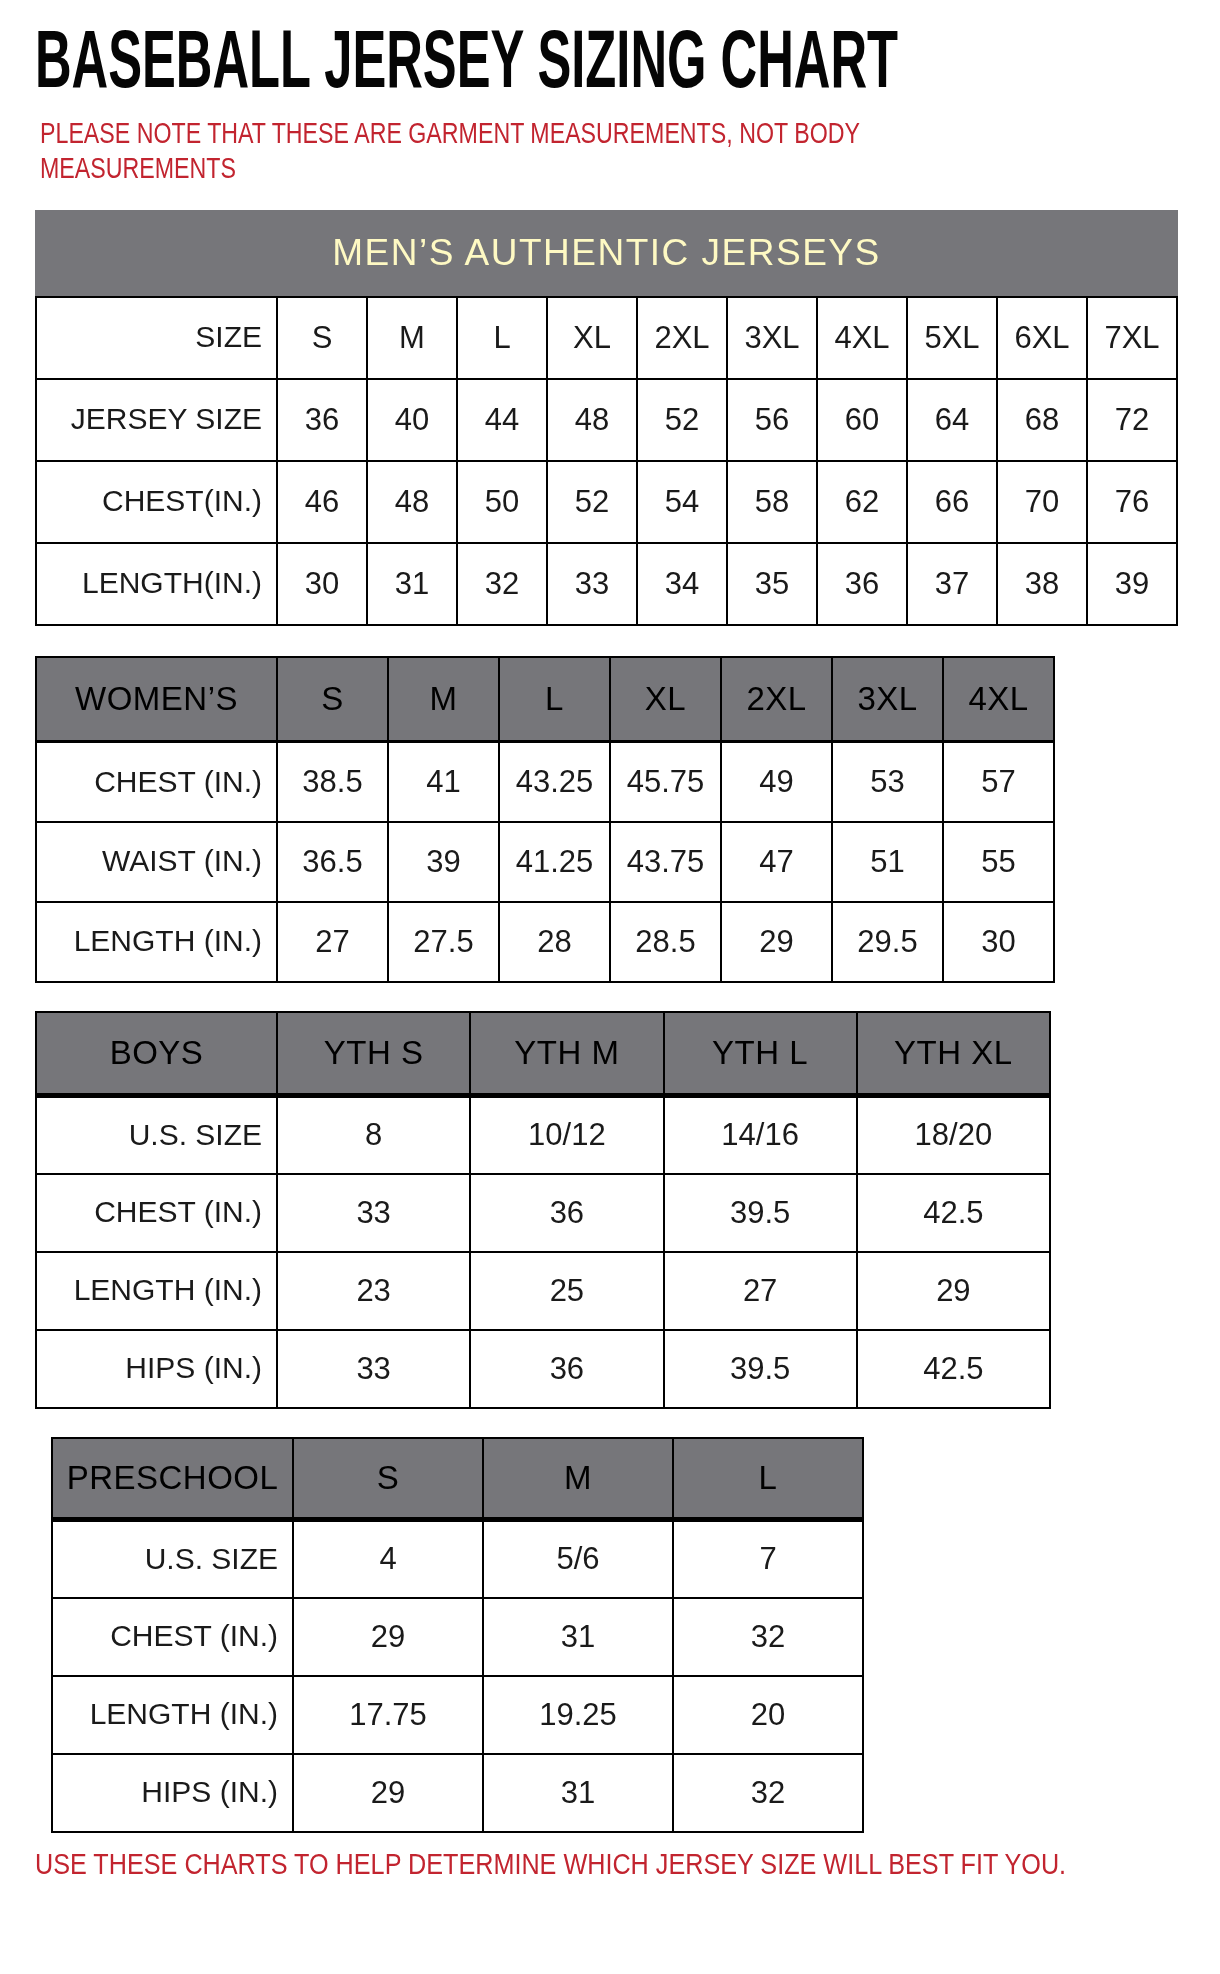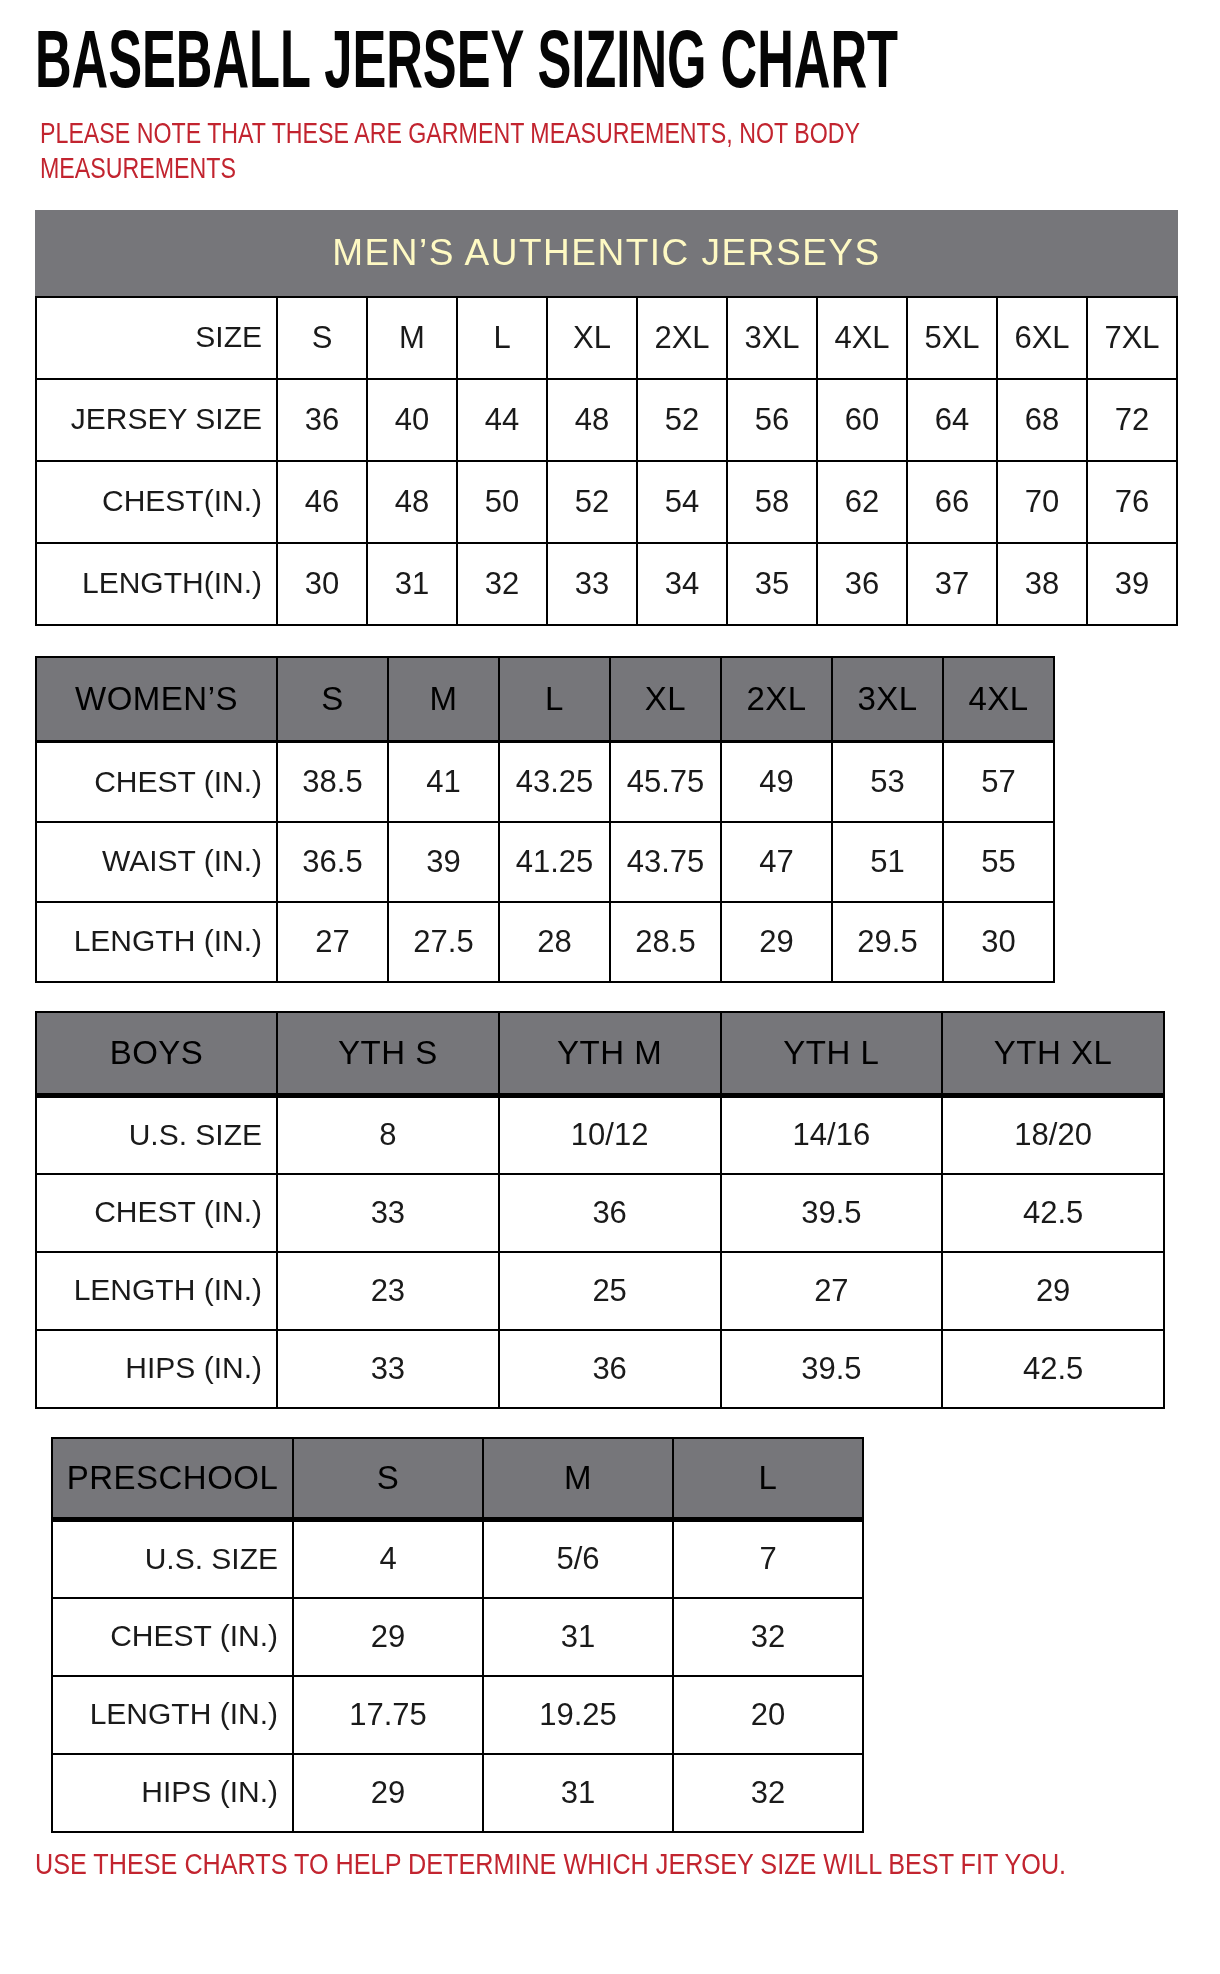--- a/index.html
+++ b/index.html
@@ -95,21 +95,21 @@
   table.grid th {
     background: #76767a;
     color: #000000;
     font-size: 33px;
     font-weight: 400;
     letter-spacing: 0.5px;
   }
 
   .tbl-mens      { width: 1143px; }
   .tbl-womens    { width: 1020px; }
-  .tbl-boys      { width: 1130px; }
+  .tbl-boys      { width: 1016px; }
   .tbl-preschool { width: 813px;  }
 
   .tbl-mens tr      { height: 82px; }
   .tbl-womens tr    { height: 80px; }
   .tbl-boys tr      { height: 78px; }
   .tbl-preschool tr { height: 78px; }
 
   .tbl-womens tr.hdr-row    { height: 85px; }
   .tbl-boys tr.hdr-row      { height: 84px; }
   .tbl-preschool tr.hdr-row { height: 82px; }

